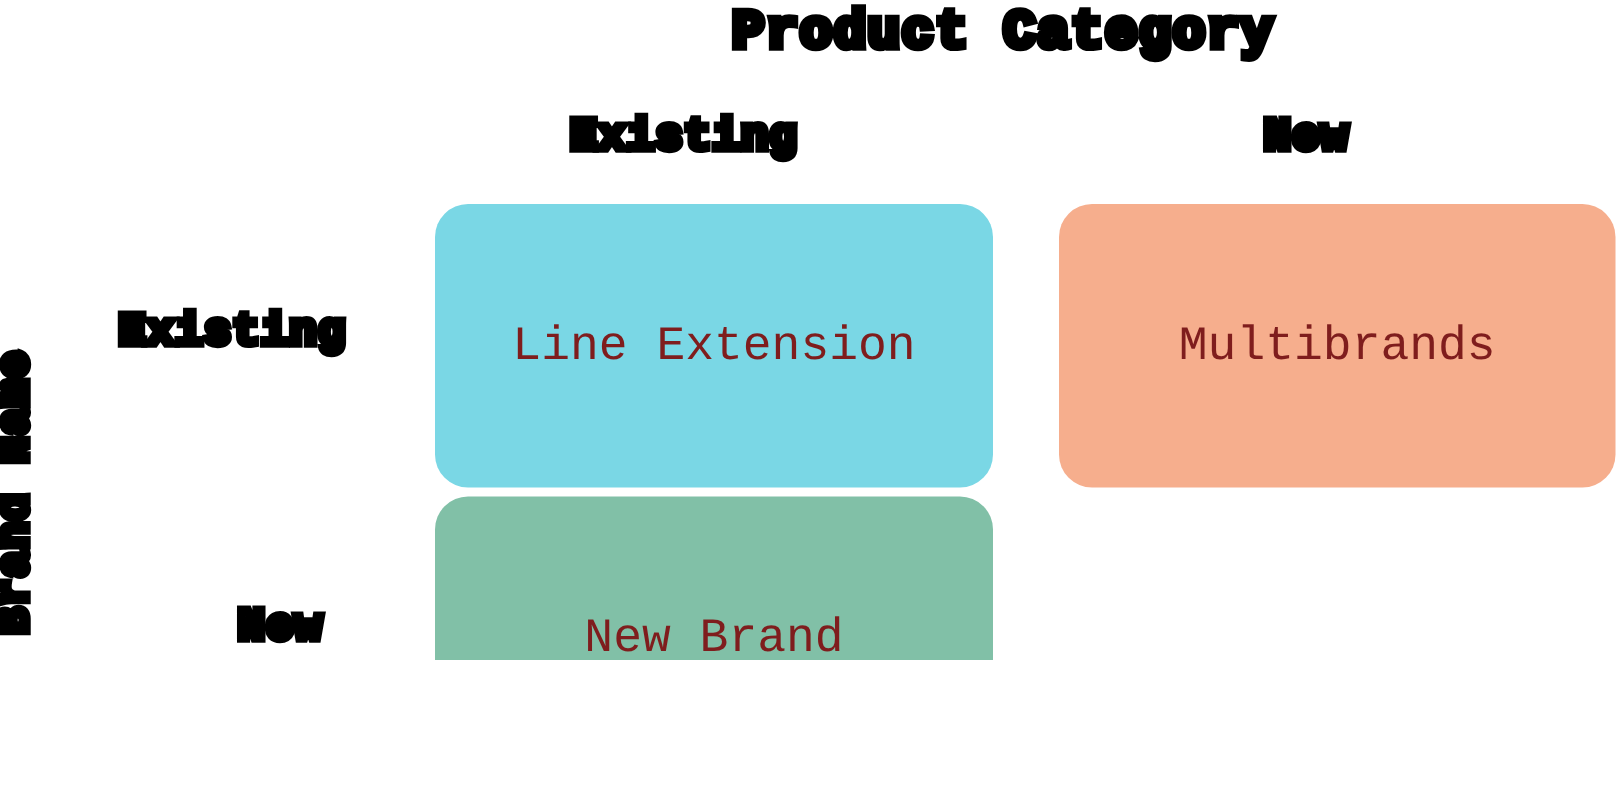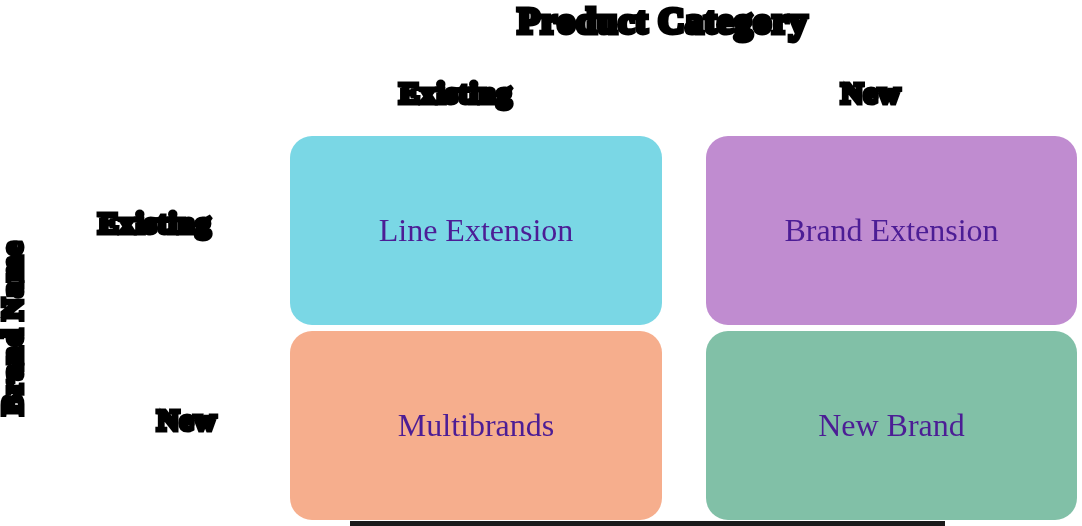--- a/index.html
+++ b/index.html
@@ -1,21 +1,21 @@
 <!DOCTYPE html>
 <html><head>
 <meta charset="utf-8">
 <style>
   html,body{margin:0;padding:0;background:#ffffff;}
   #canvas{
     position:relative;
-    width:1082px;height:526px;
+    width:1082px;height:440px;
     background:#ffffff;
     overflow:hidden;
-    font-family:Liberation Serif, serif;
+    font-family:Liberation Mono, monospace;
   }
   
   .blob{
     position:absolute;
     font-weight:700;
     color:#000;
     -webkit-text-stroke:5px #000;
     paint-order:stroke fill;
     letter-spacing:1px;
     white-space:nowrap;
@@ -41,21 +41,21 @@
     position:absolute;left:250px;top:136px;
     display:grid;
     grid-template-columns:412px 411px;
     grid-template-rows:189px 189px;
     column-gap:4px;row-gap:6px;
   }
   .cell{
     border-radius:22px;
     display:flex;align-items:center;justify-content:center;
     font-size:32px;
-    color:#4c1d95;
+    color:#7f1d1d;
     margin-left:40px;
   }
   #bottom-cropped-bar{
     position:absolute;left:350px;top:521px;width:595px;height:5px;
     background:#1a1a1a;
   }
 </style>
 </head>
 <body>
 
@@ -70,23 +70,20 @@
   <div id="row-axis-label" class="blob axis">Brand Name</div>
 
   <div id="row-header-existing" class="blob axis">Existing</div>
 
   <div id="row-header-new" class="blob axis">New</div>
 
   <div id="grid">
     <div class="cell" style="background-color: rgb(122, 215, 229);">
       <span>Line Extension</span>
     </div>
-    <div class="cell" style="background-color: rgb(192, 140, 208);">
-      <span>Brand Extension</span>
-    </div>
     <div class="cell" style="background-color: rgb(246, 174, 141);">
       <span>Multibrands</span>
     </div>
     <div class="cell" style="background-color: rgb(129, 192, 167);">
       <span>New Brand</span>
     </div>
   </div>
 
   <div id="bottom-cropped-bar"></div>
 

